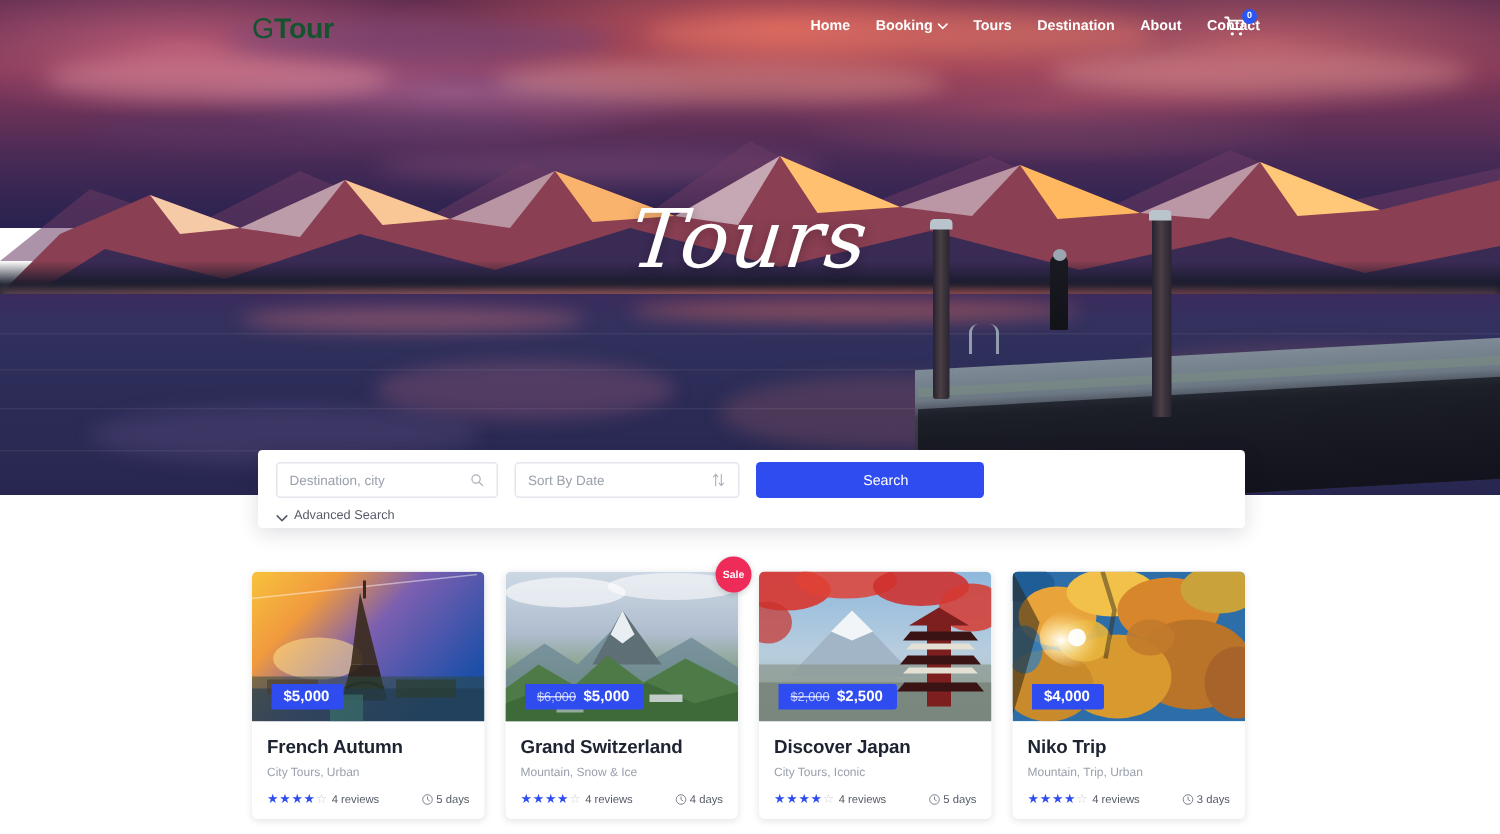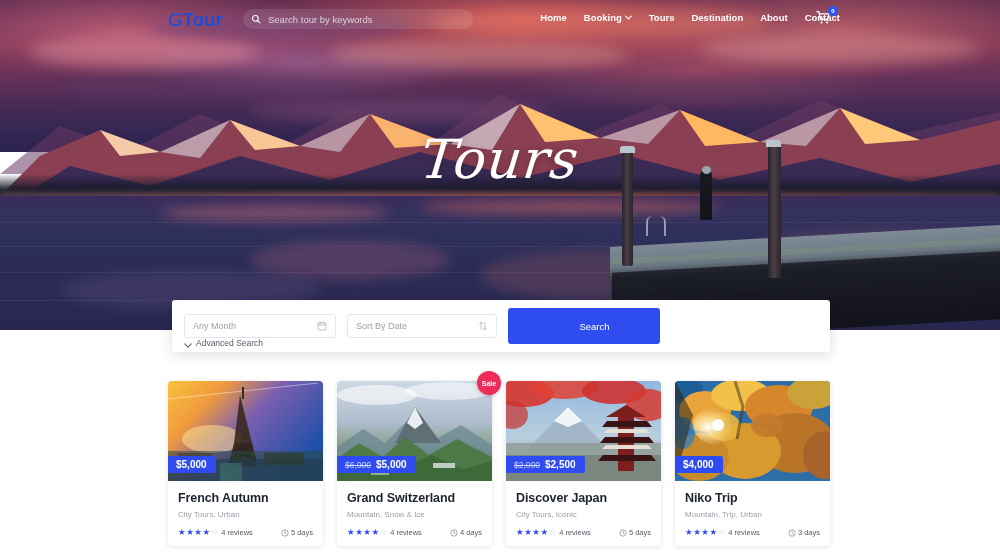--- a/index.html
+++ b/index.html
@@ -119,21 +119,21 @@
     background:linear-gradient(180deg, rgba(25,30,45,.0), rgba(22,26,42,.95) 60%, rgba(25,28,45,1));
   }
 
   
   .nav {
     position:absolute; left:0; top:0; width:1000px; height:38px;
     display:flex; align-items:center; z-index:30;
   }
   .logo {
     position:absolute; left:168px; top:9px;
-    font-size:19px; color:#1d4ed8; letter-spacing:-.2px;text-align:center;
+    font-size:19px; color:#14532d; letter-spacing:-.2px;text-align:center;
   }
   .logo .g { font-weight:400; }
   .logo .t { font-weight:700; }
   .nav-search {
     position:absolute; left:243px; top:9px; width:230px; height:20px;
     background:rgba(255,255,255,.10);
     border-radius:10px;
     display:flex; align-items:center; padding-left:8px; gap:7px;
   }
   .nav-search .ph { font-size:9.5px; color:rgba(255,255,255,.72); }
@@ -175,21 +175,21 @@
   .sp-field {
     height:24px; border:1px solid #e3e6ec; border-radius:3px;
     display:flex; align-items:center; justify-content:space-between;
     padding:0 8px; background:#fff;
   }
   .sp-field .lbl { font-size:9px; color:#9aa0ac; }
   .f-dest { width:148px; }
   .f-month{ width:152px; }
   .f-sort { width:150px; }
   .sp-btn {
-    width:152px; height:36px; background:#2f4cf0; border-radius:3px;
+    width:152px; height:24px; background:#2f4cf0; border-radius:3px;
     color:#fff; font-size:9.5px; display:flex; align-items:center; justify-content:center;
     border:none; cursor:pointer;padding-left:21px;
   }
   .adv {
     position:absolute; left:12px; top:38px;
     font-size:8.5px; color:#555b68;
     display:flex; align-items:flex-end; gap:4px;
   }
 
   
@@ -207,21 +207,21 @@
     border-radius:4px 4px 0 0; overflow:hidden;
   }
   .sale-badge {
     position:absolute; right:-9px; top:-10px; width:24px; height:24px;
     background:#ef2b5a; border-radius:50%;
     color:#fff; font-size:7px; font-weight:600;
     display:flex; align-items:center; justify-content:center;
     z-index:6; box-shadow:0 1px 4px rgba(0,0,0,.2);
   }
   .price-tag {
-    position:absolute; left:0; bottom:8px;
+    position:absolute; left:13px; bottom:8px;
     background:#2f4cf0; color:#fff;
     padding:3px 9px 3px 8px;
     font-size:10px; font-weight:700;
     display:flex; align-items:baseline; gap:5px;
     border-radius:0 2px 2px 0;
   }
   .price-old {
     font-size:8.5px; font-weight:400;
     color:rgba(255,255,255,.72);
     text-decoration:line-through;
@@ -310,29 +310,20 @@
     </div>
 
     <div class="hero-title">Tours</div>
   </div>
 
   <div class="nav">
     <div class="logo">
       <span class="g">G</span><span class="t">Tour</span>
     </div>
 
-    <div class="nav-search">
-      <span>
-        <svg width="10" height="10" viewBox="0 0 16 16" fill="none">
-          <circle cx="7" cy="7" r="4.6" stroke="#fff" stroke-width="1.7"></circle>
-          <line x1="10.4" y1="10.4" x2="14.2" y2="14.2" stroke="#fff" stroke-width="1.7" stroke-linecap="round"></line>
-        </svg>
-      </span>
-      <span class="ph">Search tour by keywords</span>
-    </div>
 
     <div class="nav-links">
       <a href="#">
         <span>Home</span>
       </a>
       <a href="#">
         <span>Booking</span>
         <span>
           <svg width="7" height="5" viewBox="0 0 10 6">
               <path d="M1 1l4 4 4-4" stroke="#fff" stroke-width="1.5" fill="none" stroke-linecap="round"></path>
@@ -361,32 +352,30 @@
           <circle cx="13.2" cy="15" r="1.3" fill="#fff"></circle>
         </svg>
       </span>
       <span class="cart-badge">0</span>
     </div>
   </div>
 
   <div class="search-panel">
     <div class="sp-row">
 
-
-      <div class="sp-field f-month">
-        <span class="lbl">Any Month</span>
+      <div class="sp-field f-dest">
+        <span class="lbl">Destination, city</span>
         <span>
           <svg width="10" height="10" viewBox="0 0 16 16" fill="none">
-            <rect x="1.6" y="3" width="12.8" height="11.4" rx="1.6" stroke="#aab0bb" stroke-width="1.3"></rect>
-            <line x1="1.6" y1="6.4" x2="14.4" y2="6.4" stroke="#aab0bb" stroke-width="1.3"></line>
-            <line x1="5" y1="1.4" x2="5" y2="4" stroke="#aab0bb" stroke-width="1.3" stroke-linecap="round"></line>
-            <line x1="11" y1="1.4" x2="11" y2="4" stroke="#aab0bb" stroke-width="1.3" stroke-linecap="round"></line>
+            <circle cx="7" cy="7" r="4.4" stroke="#aab0bb" stroke-width="1.3"></circle>
+            <line x1="10.4" y1="10.4" x2="14" y2="14" stroke="#aab0bb" stroke-width="1.3" stroke-linecap="round"></line>
           </svg>
         </span>
       </div>
+
 
       <div class="sp-field f-sort">
         <span class="lbl">Sort By Date</span>
         <span>
           <svg width="10" height="10" viewBox="0 0 16 16" fill="none">
             <path d="M5 2v12M5 2L2.6 4.6M5 2l2.4 2.6" stroke="#aab0bb" stroke-width="1.2" stroke-linecap="round"></path>
             <path d="M11 14V2M11 14l2.4-2.6M11 14l-2.4-2.6" stroke="#aab0bb" stroke-width="1.2" stroke-linecap="round"></path>
           </svg>
         </span>
       </div>

